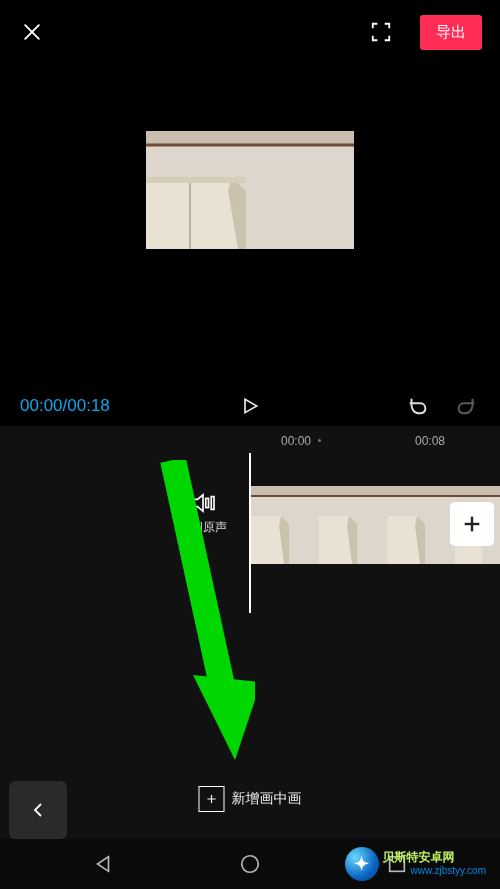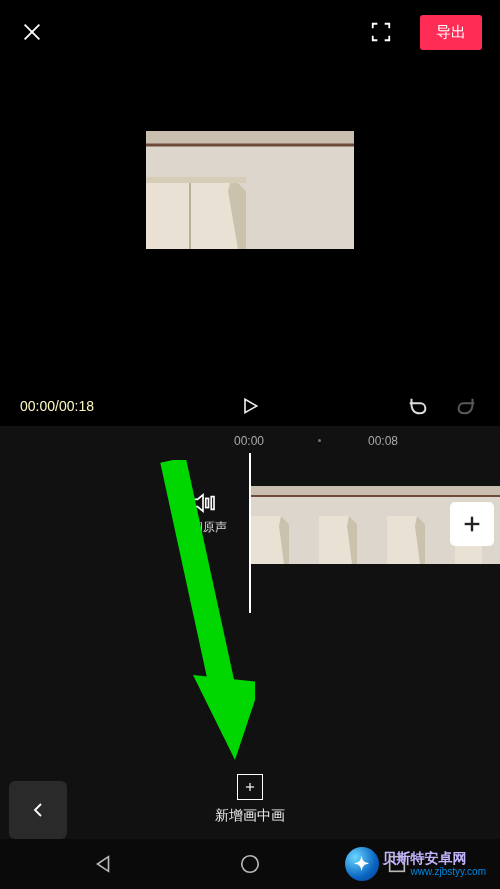--- a/index.html
+++ b/index.html
@@ -12,62 +12,62 @@
   .fullscreen-btn { width: 26px; height: 26px; display: flex; align-items: center; justify-content: center; cursor: pointer; }
   .fullscreen-btn svg { width: 22px; height: 22px; stroke: #fff; stroke-width: 2; fill: none; }
   .export-btn { background: #ff2d55; color: #fff; font-size: 15px; padding: 8px 16px; border-radius: 3px; border: none; cursor: pointer; }
 
   .preview-area { position: absolute; top: 6px; left: 0; right: 0; height: 368px; display: flex; align-items: center; justify-content: center; }
   .preview-frame { width: 208px; height: 368px; background: #000; display: flex; align-items: center; justify-content: center; }
   .preview-inner { width: 208px; height: 118px; }
   .room-scene { width: 100%; height: 100%; }
 
   .controls-row { position: absolute; top: 386px; left: 0; right: 0; height: 40px; display: flex; align-items: center; padding: 0 20px; }
-  .time-display { color: #fef9c3; font-size: 14px; }
+  .time-display { color: #0ea5e9; font-size: 17px; }
   .play-btn { position: absolute; left: 50%; transform: translateX(-50%); width: 26px; height: 26px; display: flex; align-items: center; justify-content: center; cursor: pointer; }
   .play-btn svg { width: 20px; height: 22px; stroke: #eaeaea; stroke-width: 2; fill: none; }
   .undo-redo { position: absolute; right: 20px; display: flex; gap: 24px; }
   .undo-btn, .redo-btn { width: 26px; height: 26px; display: flex; align-items: center; justify-content: center; }
   .undo-btn svg, .redo-btn svg { width: 22px; height: 22px; fill: none; }
   .undo-btn svg { stroke: #dcdcdc; stroke-width: 2.2; }
   .redo-btn svg { stroke: #5a5a5a; stroke-width: 2.2; }
 
   .timeline-area { position: absolute; top: 426px; left: 0; right: 0; bottom: 0; background: #111; }
   .ruler { position: relative; height: 30px; font-size: 12px; color: #aaa; }
-  .ruler-label { position: absolute; top: 8px; }
+  .ruler-label { position: absolute; top: 8px; margin-left: 47px; }
   .ruler-dot { position: absolute; top: 13px; width: 3px; height: 3px; background: #777; border-radius: 50%; }
   .playhead { position: absolute; top: 27px; left: 249px; width: 2px; height: 160px; background: #fff; z-index: 5; }
 
   .track-area { position: absolute; top: 60px; left: 0; right: 0; height: 78px; }
   .mute-btn { position: absolute; left: 168px; top: 6px; width: 70px; display: flex; flex-direction: column; align-items: center; gap: 5px; cursor: pointer; z-index: 3; }
   .mute-btn svg { width: 26px; height: 22px; stroke: #fff; stroke-width: 1.8; fill: none; }
   .mute-label { font-size: 12px; color: #ddd; }
   .clips { position: absolute; left: 251px; top: 0; height: 78px; display: flex; }
   .clip { width: 68px; height: 78px; display: inline-block; }
   .add-clip-btn { position: absolute; right: 6px; top: 16px; width: 44px; height: 44px; background: #fff; border-radius: 5px; display: flex; align-items: center; justify-content: center; cursor: pointer; z-index: 4; }
   .add-clip-btn svg { width: 22px; height: 22px; stroke: #222; stroke-width: 2.6; }
 
   .bottom-bar { position: absolute; bottom: 50px; left: 0; right: 0; height: 80px; display: flex; align-items: center; }
   .back-btn { position: absolute; left: 9px; bottom: 0; width: 58px; height: 58px; background: #2a2a2a; border-radius: 6px; display: flex; align-items: center; justify-content: center; cursor: pointer; }
   .back-btn svg { width: 18px; height: 26px; stroke: #fff; stroke-width: 2.4; fill: none; }
-  .pip-btn { position: absolute; left: 50%; transform: translateX(-50%); display: flex; flex-direction: column; align-items: center; gap: 7px; cursor: pointer; }
+  .pip-btn { position: absolute; left: 50%; transform: translateX(-50%); display: flex; align-items: center; gap: 7px; cursor: pointer; }
   .pip-icon { width: 26px; height: 26px; border: 1.6px solid #fff; display: flex; align-items: center; justify-content: center; }
   .pip-icon svg { width: 14px; height: 14px; stroke: #fff; stroke-width: 2; }
   .pip-label { font-size: 14px; color: #eee; }
 
   .navbar { position: absolute; bottom: 0; left: 0; right: 0; height: 50px; background: #0a0a0a; display: flex; align-items: center; justify-content: space-around; padding: 0 30px; }
   .nav-btn { width: 30px; height: 30px; display: flex; align-items: center; justify-content: center; }
   .nav-btn svg { stroke: #b8b8b8; stroke-width: 1.8; fill: none; }
 
   .arrow-overlay { position: absolute; top: 460px; left: 145px; width: 110px; height: 310px; z-index: 20; pointer-events: none; }
 
   .watermark { position: absolute; right: 6px; bottom: 4px; z-index: 30; display: flex; align-items: center; gap: 4px; padding: 4px 8px; border-radius: 18px; }
   .wm-logo { width: 34px; height: 34px; background: radial-gradient(circle at 30% 30%, #6bd6ff, #0a66c2 60%, #003a8c); border-radius: 50%; display: flex; align-items: center; justify-content: center; color: #fff; font-size: 18px; font-weight: bold; }
   .wm-text { display: flex; flex-direction: column; line-height: 1.15; }
-  .wm-line1 { font-size: 14px; color: #c4b5fd; font-weight: 700; }
+  .wm-line1 { font-size: 12px; color: #bef264; font-weight: 700; }
   .wm-line2 { font-size: 10px; color: #0088e2; margin-left: 28px; }
 </style>
 </head>
 <body>
 
 <div class="header">
   <div class="close-btn">
     <svg viewBox="0 0 24 24">
         <line x1="4" y1="4" x2="20" y2="20"></line>
         <line x1="20" y1="4" x2="4" y2="20"></line>

